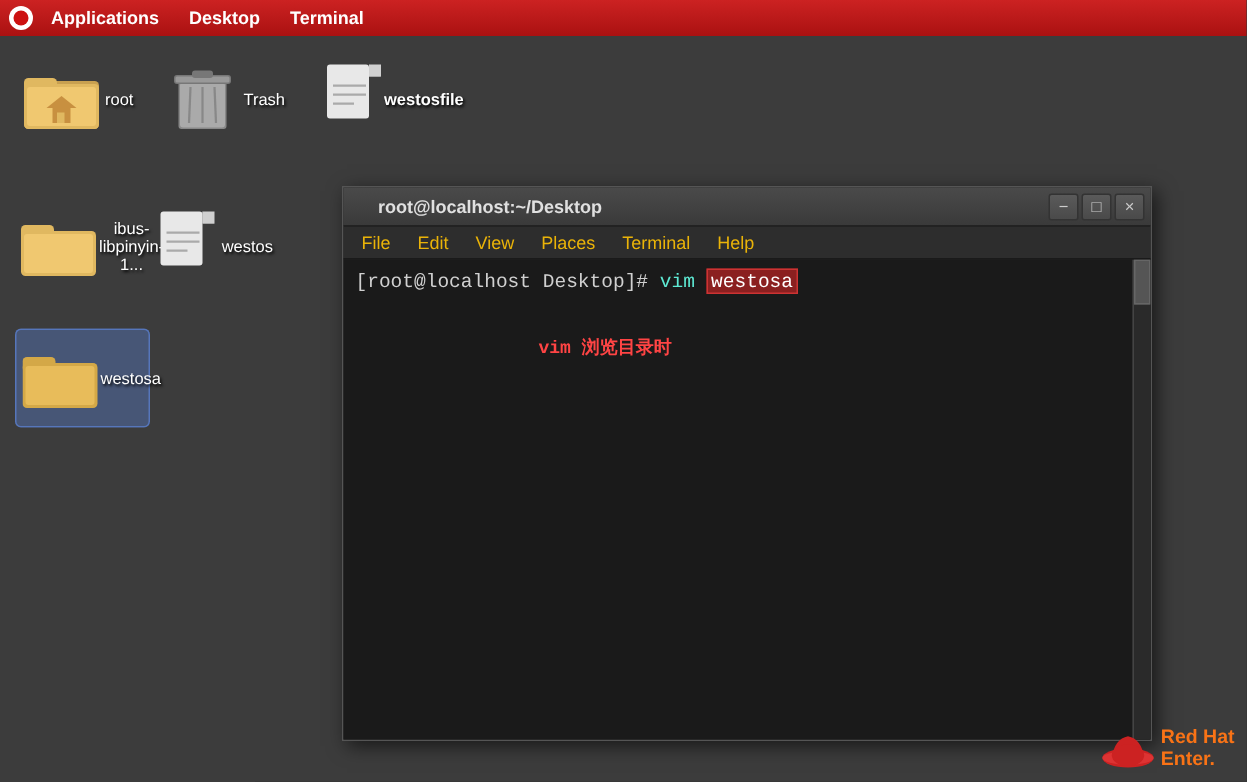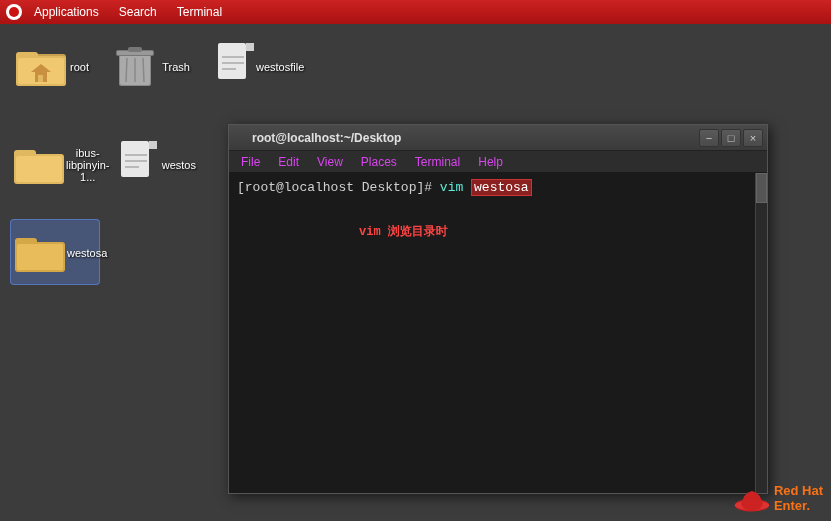--- a/index.html
+++ b/index.html
@@ -30,21 +30,21 @@
       width: 16px;
       height: 16px;
       background: #fff;
       border-radius: 50%;
       display: flex; align-items: center; justify-content: center;
     }
     .taskbar-icon svg { width: 12px; height: 12px; }
     .taskbar-btn {
       color: #fff;
       font-size: 12px;
-      font-weight: normal;
+      font-weight: bold;
       padding: 2px 8px;
       cursor: pointer;
       border-radius: 3px;
     }
 
     
     #desktop {
       width: 100%;
       height: calc(100% - 24px);
       background: #3c3c3c;
@@ -141,21 +141,21 @@
       background: #2d2d2d;
       display: flex;
       align-items: center;
       padding: 0 4px;
       gap: 2px;
       border-bottom: 1px solid #1a1a1a;
     }
     .menu-item {
       padding: 2px 8px;
       font-size: 12px;
-      color: #d946ef;
+      color: #eab308;
       cursor: pointer;
       border-radius: 2px;
     }
     .menu-item.underline { }
 
     
     #terminal-content {
       flex: 1;
       padding: 6px 8px;
       font-family: 'Liberation Mono', 'Courier New', monospace;
@@ -236,21 +236,21 @@
 </head>
 <body>
 
 <div id="taskbar">
   <div class="taskbar-icon">
     <svg viewBox="0 0 12 12" fill="#cc2222">
         <circle cx="6" cy="6" r="5" fill="#cc1111"></circle>
       </svg>
   </div>
   <div class="taskbar-btn">Applications</div>
-  <div class="taskbar-btn">Search</div>
+  <div class="taskbar-btn">Desktop</div>
   <div class="taskbar-btn">Terminal</div>
 </div>
 
 <div id="desktop">
 
   <div class="desktop-icon" style="left:10px; top:10px;">
     <div class="icon-img">
       <svg class="folder-icon-svg" viewBox="0 0 52 44">
         <rect x="0" y="10" width="50" height="32" rx="3" fill="#c8a050"></rect>
         <rect x="0" y="8" width="22" height="10" rx="3" fill="#e0b860"></rect>
@@ -280,21 +280,21 @@
         <rect x="15" y="7" width="14" height="5" rx="2" fill="#777"></rect>
 
         <line x1="14" y1="18" x2="13" y2="42" stroke="#888" stroke-width="1.5"></line>
         <line x1="22" y1="18" x2="22" y2="42" stroke="#888" stroke-width="1.5"></line>
         <line x1="30" y1="18" x2="31" y2="42" stroke="#888" stroke-width="1.5"></line>
       </svg>
     </div>
     <div class="icon-label">Trash</div>
   </div>
 
-  <div class="desktop-icon" style="left:210px; top:10px;">
+  <div class="desktop-icon" style="left:210px; top:10px;font-weight:bold;">
     <div class="icon-img">
       <svg class="file-icon-svg" viewBox="0 0 42 50">
         <rect x="4" y="2" width="28" height="36" rx="2" fill="#e8e8e8"></rect>
         <polygon points="32,2 32,10 40,10" fill="#c0c0c0"></polygon>
         <rect x="32" y="2" width="8" height="8" fill="#d0d0d0"></rect>
         <line x1="8" y1="16" x2="30" y2="16" stroke="#aaa" stroke-width="1.5"></line>
         <line x1="8" y1="22" x2="30" y2="22" stroke="#aaa" stroke-width="1.5"></line>
         <line x1="8" y1="28" x2="22" y2="28" stroke="#aaa" stroke-width="1.5"></line>
       </svg>
     </div>
@@ -305,21 +305,21 @@
     <div class="icon-img">
       <svg class="folder-icon-svg" viewBox="0 0 52 44">
         <rect x="0" y="8" width="22" height="10" rx="3" fill="#e0b860"></rect>
         <rect x="0" y="12" width="50" height="30" rx="3" fill="#e0b860"></rect>
         <rect x="2" y="14" width="46" height="26" rx="2" fill="#f0c870"></rect>
       </svg>
     </div>
     <div class="icon-label">ibus-libpinyin-1...</div>
   </div>
 
-  <div class="desktop-icon" style="left:110px; top:108px;">
+  <div class="desktop-icon" style="left:96px; top:108px;">
     <div class="icon-img">
       <svg class="file-icon-svg" viewBox="0 0 42 50">
         <rect x="4" y="2" width="28" height="36" rx="2" fill="#e8e8e8"></rect>
         <polygon points="32,2 32,10 40,10" fill="#c0c0c0"></polygon>
         <rect x="32" y="2" width="8" height="8" fill="#d0d0d0"></rect>
         <line x1="8" y1="16" x2="30" y2="16" stroke="#aaa" stroke-width="1.5"></line>
         <line x1="8" y1="22" x2="30" y2="22" stroke="#aaa" stroke-width="1.5"></line>
         <line x1="8" y1="28" x2="22" y2="28" stroke="#aaa" stroke-width="1.5"></line>
       </svg>
     </div>

